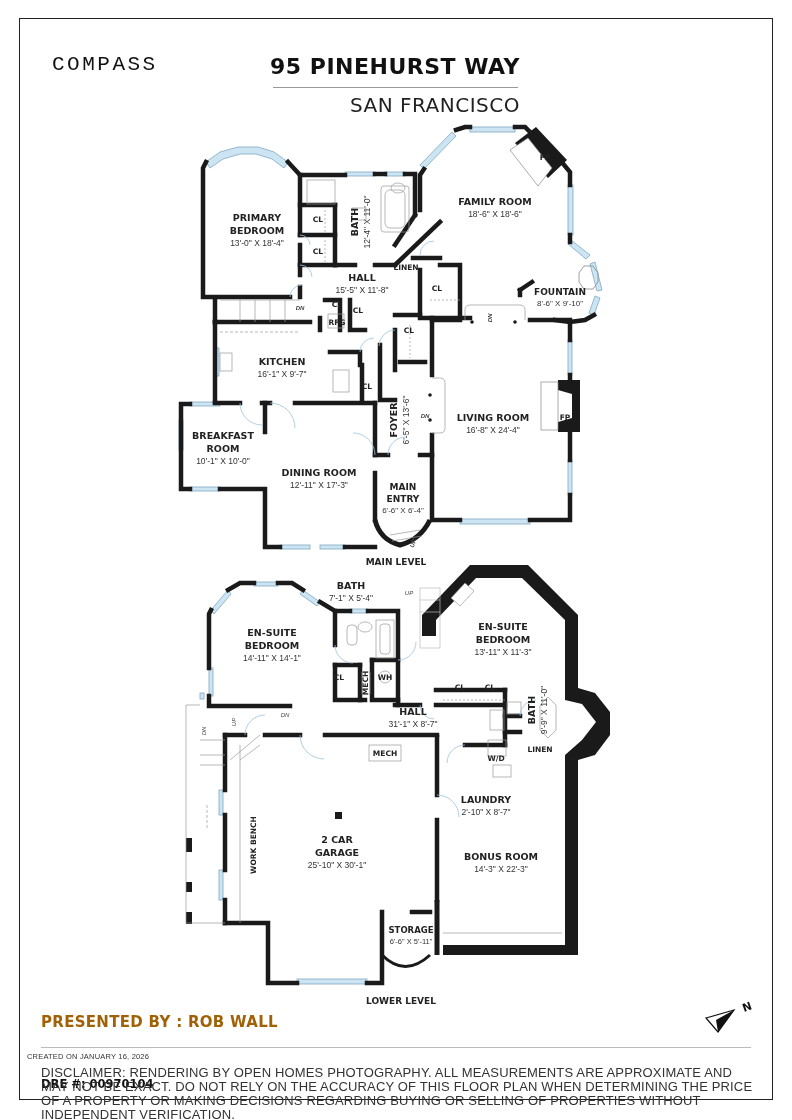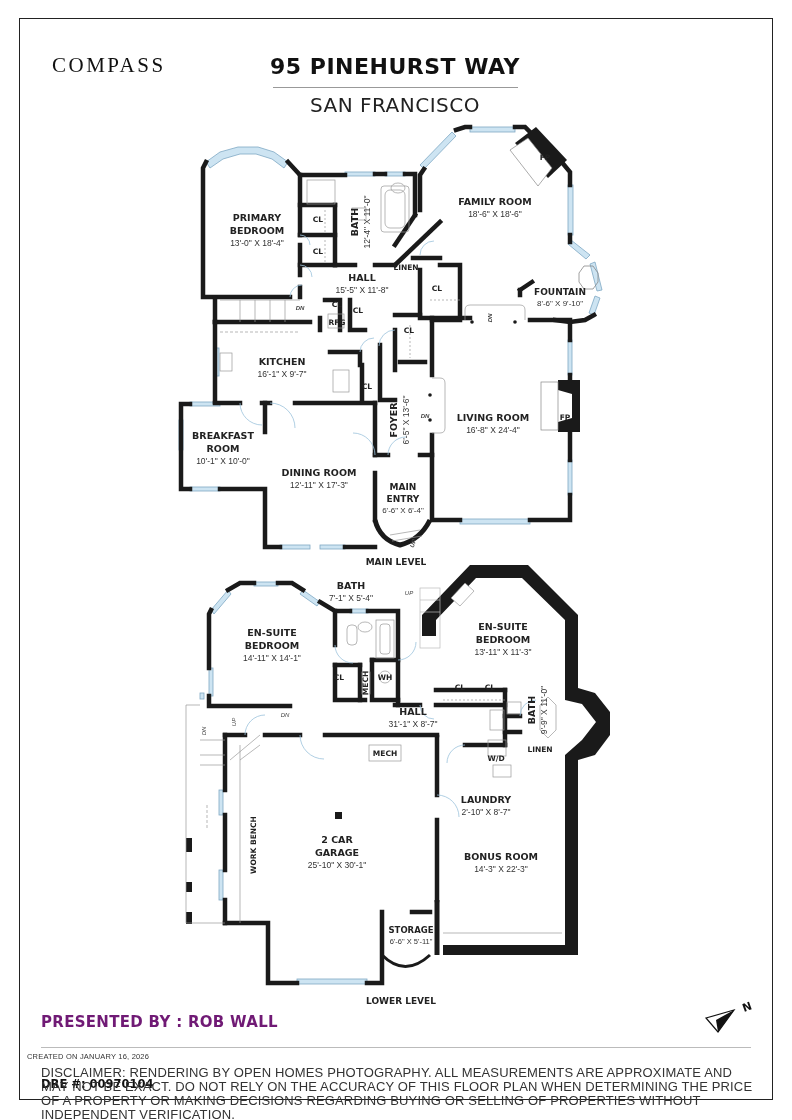--- a/index.html
+++ b/index.html
@@ -1,23 +1,23 @@
 <!DOCTYPE html>
 <html><head>
 <meta charset="utf-8">
 <style>
   html, body { margin: 0; padding: 0; background: #ffffff; }
   body { width: 792px; height: 1120px; position: relative; overflow: hidden; font-family: "Liberation Sans", "DejaVu Sans", sans-serif; color: #1a1a1a; }
   .frame { position: absolute; left: 19px; top: 18px; width: 754px; height: 1082px; border: 1.5px solid #222; box-sizing: border-box; }
-  .logo { position: absolute; left: 52px; top: 53px; font-size: 21px; letter-spacing: 2.5px; font-weight: 400; color: #111; font-family: Liberation Serif, serif; }
+  .logo { position: absolute; left: 52px; top: 53px; font-size: 21px; letter-spacing: 2.5px; font-weight: 400; color: #111; font-family: Liberation Mono, monospace; }
   .title { position: absolute; left: 270px; top: 54px; width: 250px; text-align: left; font-size: 22px; font-weight: 700; letter-spacing: 0.5px; color: #111; font-family: "DejaVu Sans", sans-serif; }
   .title-rule { position: absolute; left: 273px; top: 87px; width: 245px; height: 0; border-top: 1px solid #999; }
-  .subtitle { position: absolute; left: 270px; top: 93px; width: 250px; text-align: center; font-size: 20px; font-weight: 400; letter-spacing: 0.5px; color: #222; font-family: "DejaVu Sans", sans-serif; }
+  .subtitle { position: absolute; left: 270px; top: 93px; width: 250px; text-align: right; font-size: 20px; font-weight: 400; letter-spacing: 0.5px; color: #222; font-family: "DejaVu Sans", sans-serif; }
   svg.plan { position: absolute; left: 0; top: 0; }
-  .presented { position: absolute; left: 41px; top: 1013px; font-size: 15px; font-weight: 700; letter-spacing: 0.3px; font-family: "DejaVu Sans", sans-serif; color: #701a75; }
+  .presented { position: absolute; left: 41px; top: 1013px; font-size: 15px; font-weight: 700; letter-spacing: 0.3px; font-family: "DejaVu Sans", sans-serif; color: #a16207; }
   .dre { position: absolute; left: 41px; top: 1032px; font-size: 11.5px; font-weight: 700; font-family: "DejaVu Sans", sans-serif; color: #111; margin-top: 45px; }
   .footer-rule { position: absolute; left: 41px; top: 1047px; width: 710px; border-top: 1px solid #bbb; }
   .created { position: absolute; left: 27px; top: 1052px; font-size: 7.5px; color: #333; letter-spacing: 0.2px; }
   .disclaimer { position: absolute; left: 41px; top: 1066px; width: 720px; font-size: 13px; line-height: 14px; color: #333; letter-spacing: 0.15px; }
   .north { position: absolute; left: 704px; top: 1000px; width: 50px; height: 36px; }
   .rl { font-family: "DejaVu Sans", sans-serif; font-weight: 700; fill: #222; text-anchor: middle; }
   .rd { font-family: "Liberation Sans", sans-serif; fill: #333; text-anchor: middle; }
   .sm { font-family: "DejaVu Sans", sans-serif; font-weight: 700; fill: #222; text-anchor: middle; font-size: 7.5px; }
   .tiny { font-family: "Liberation Sans", sans-serif; font-style: italic; fill: #444; font-size: 6px; text-anchor: middle; }
 </style>

